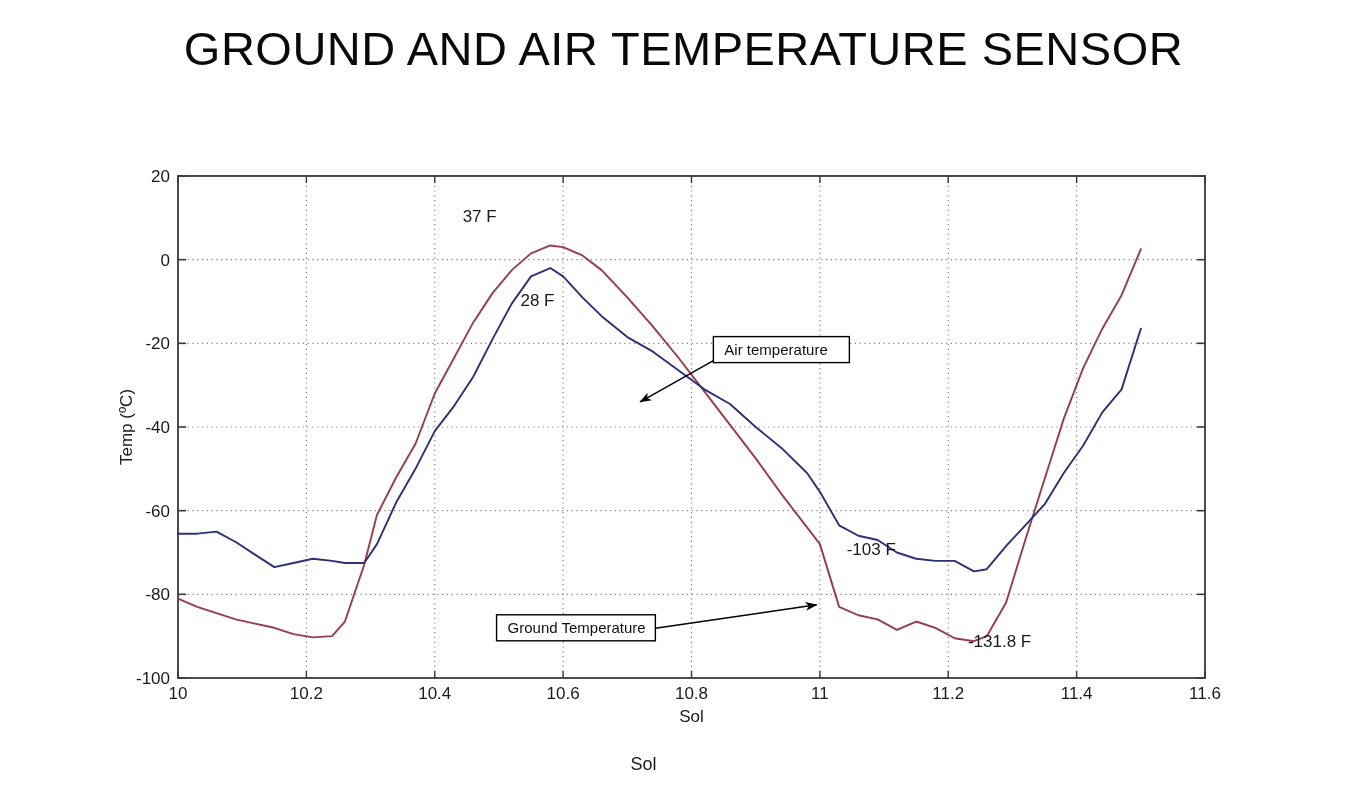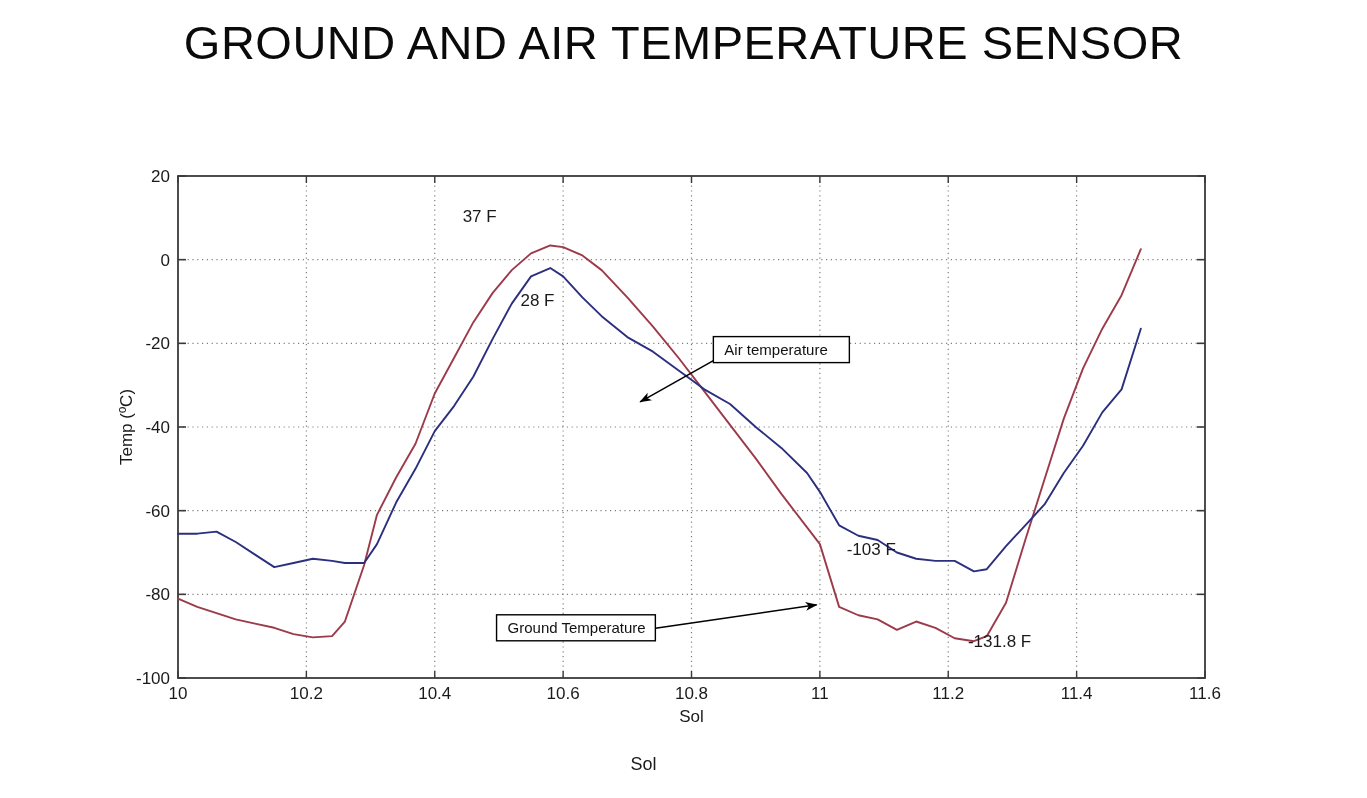--- a/index.html
+++ b/index.html
@@ -20,21 +20,21 @@
     position: absolute;
     left: 0; top: 0;
     width: 1367px;
     height: 798px;
     background: #ffffff;
   }
 
   #slide-title {
     position: absolute;
     left: 0;
-    top: 16px;
+    top: 22px;
     width: 1367px;
     text-align: center;
     font-size: 47px;
     line-height: 54px;
     font-weight: 400;
     letter-spacing: 0.5px;
     color: #0a0a0a;
     font-family: "Liberation Sans", sans-serif;
     white-space: nowrap;
   }

